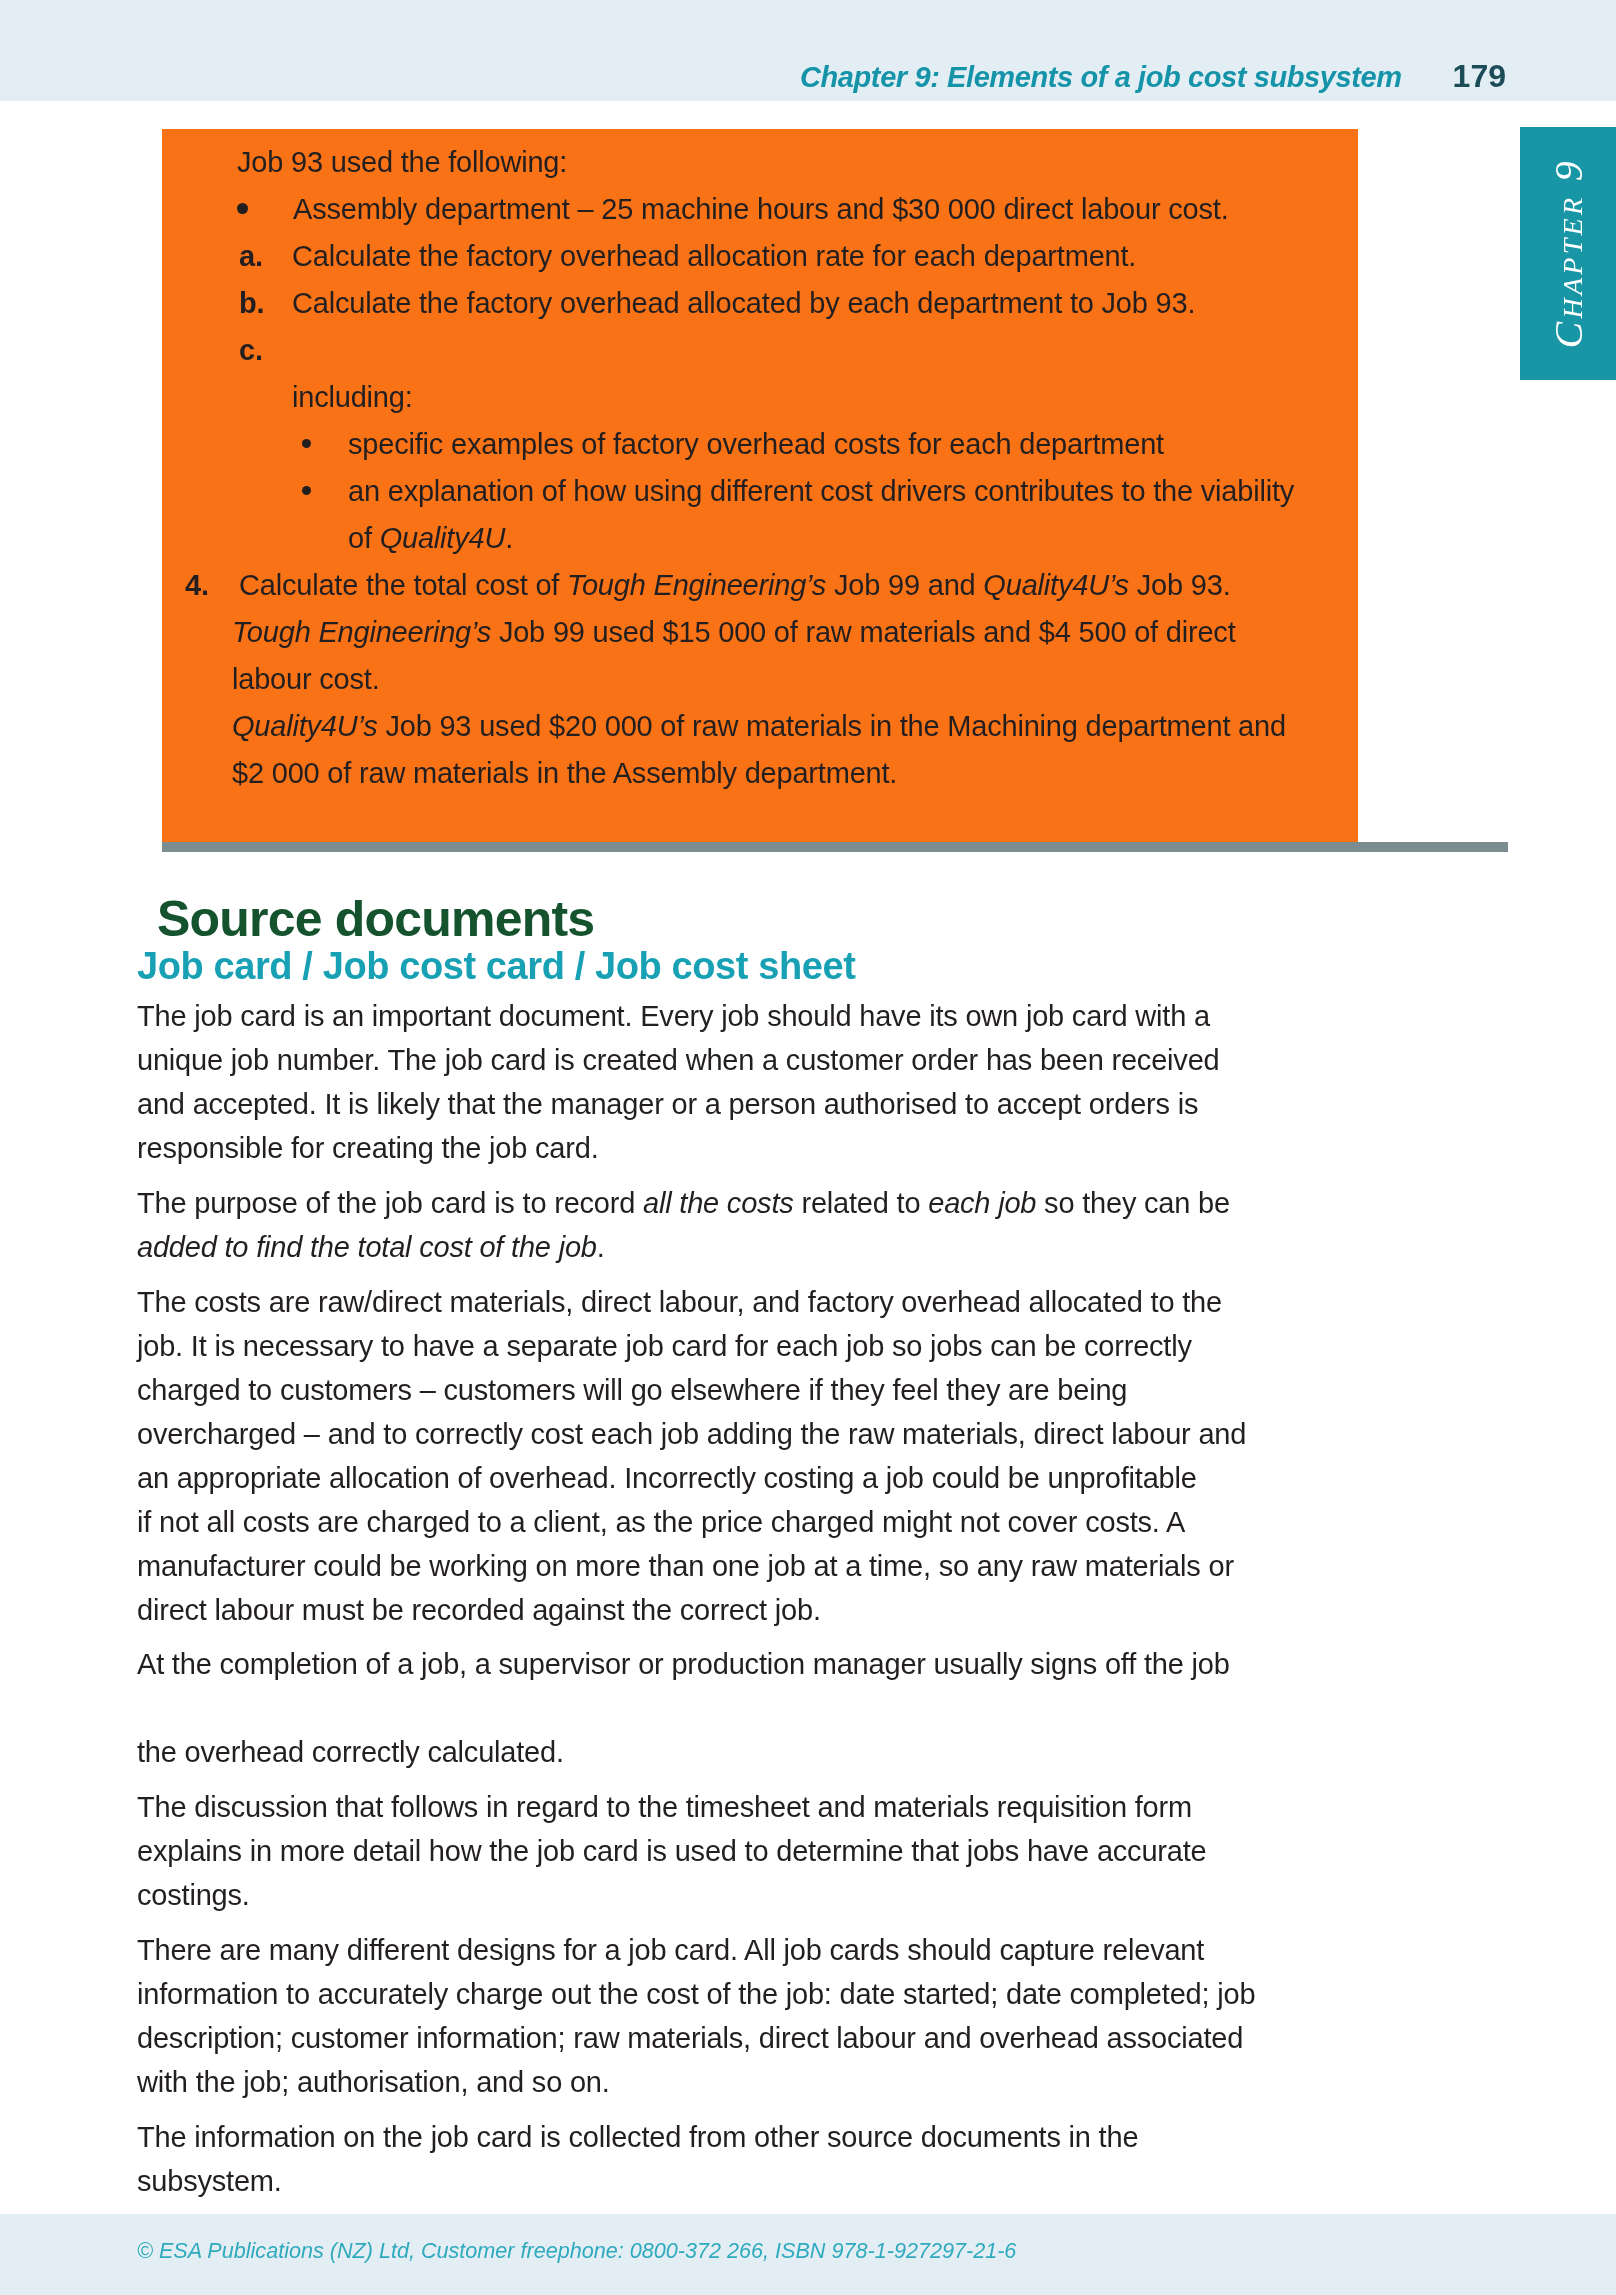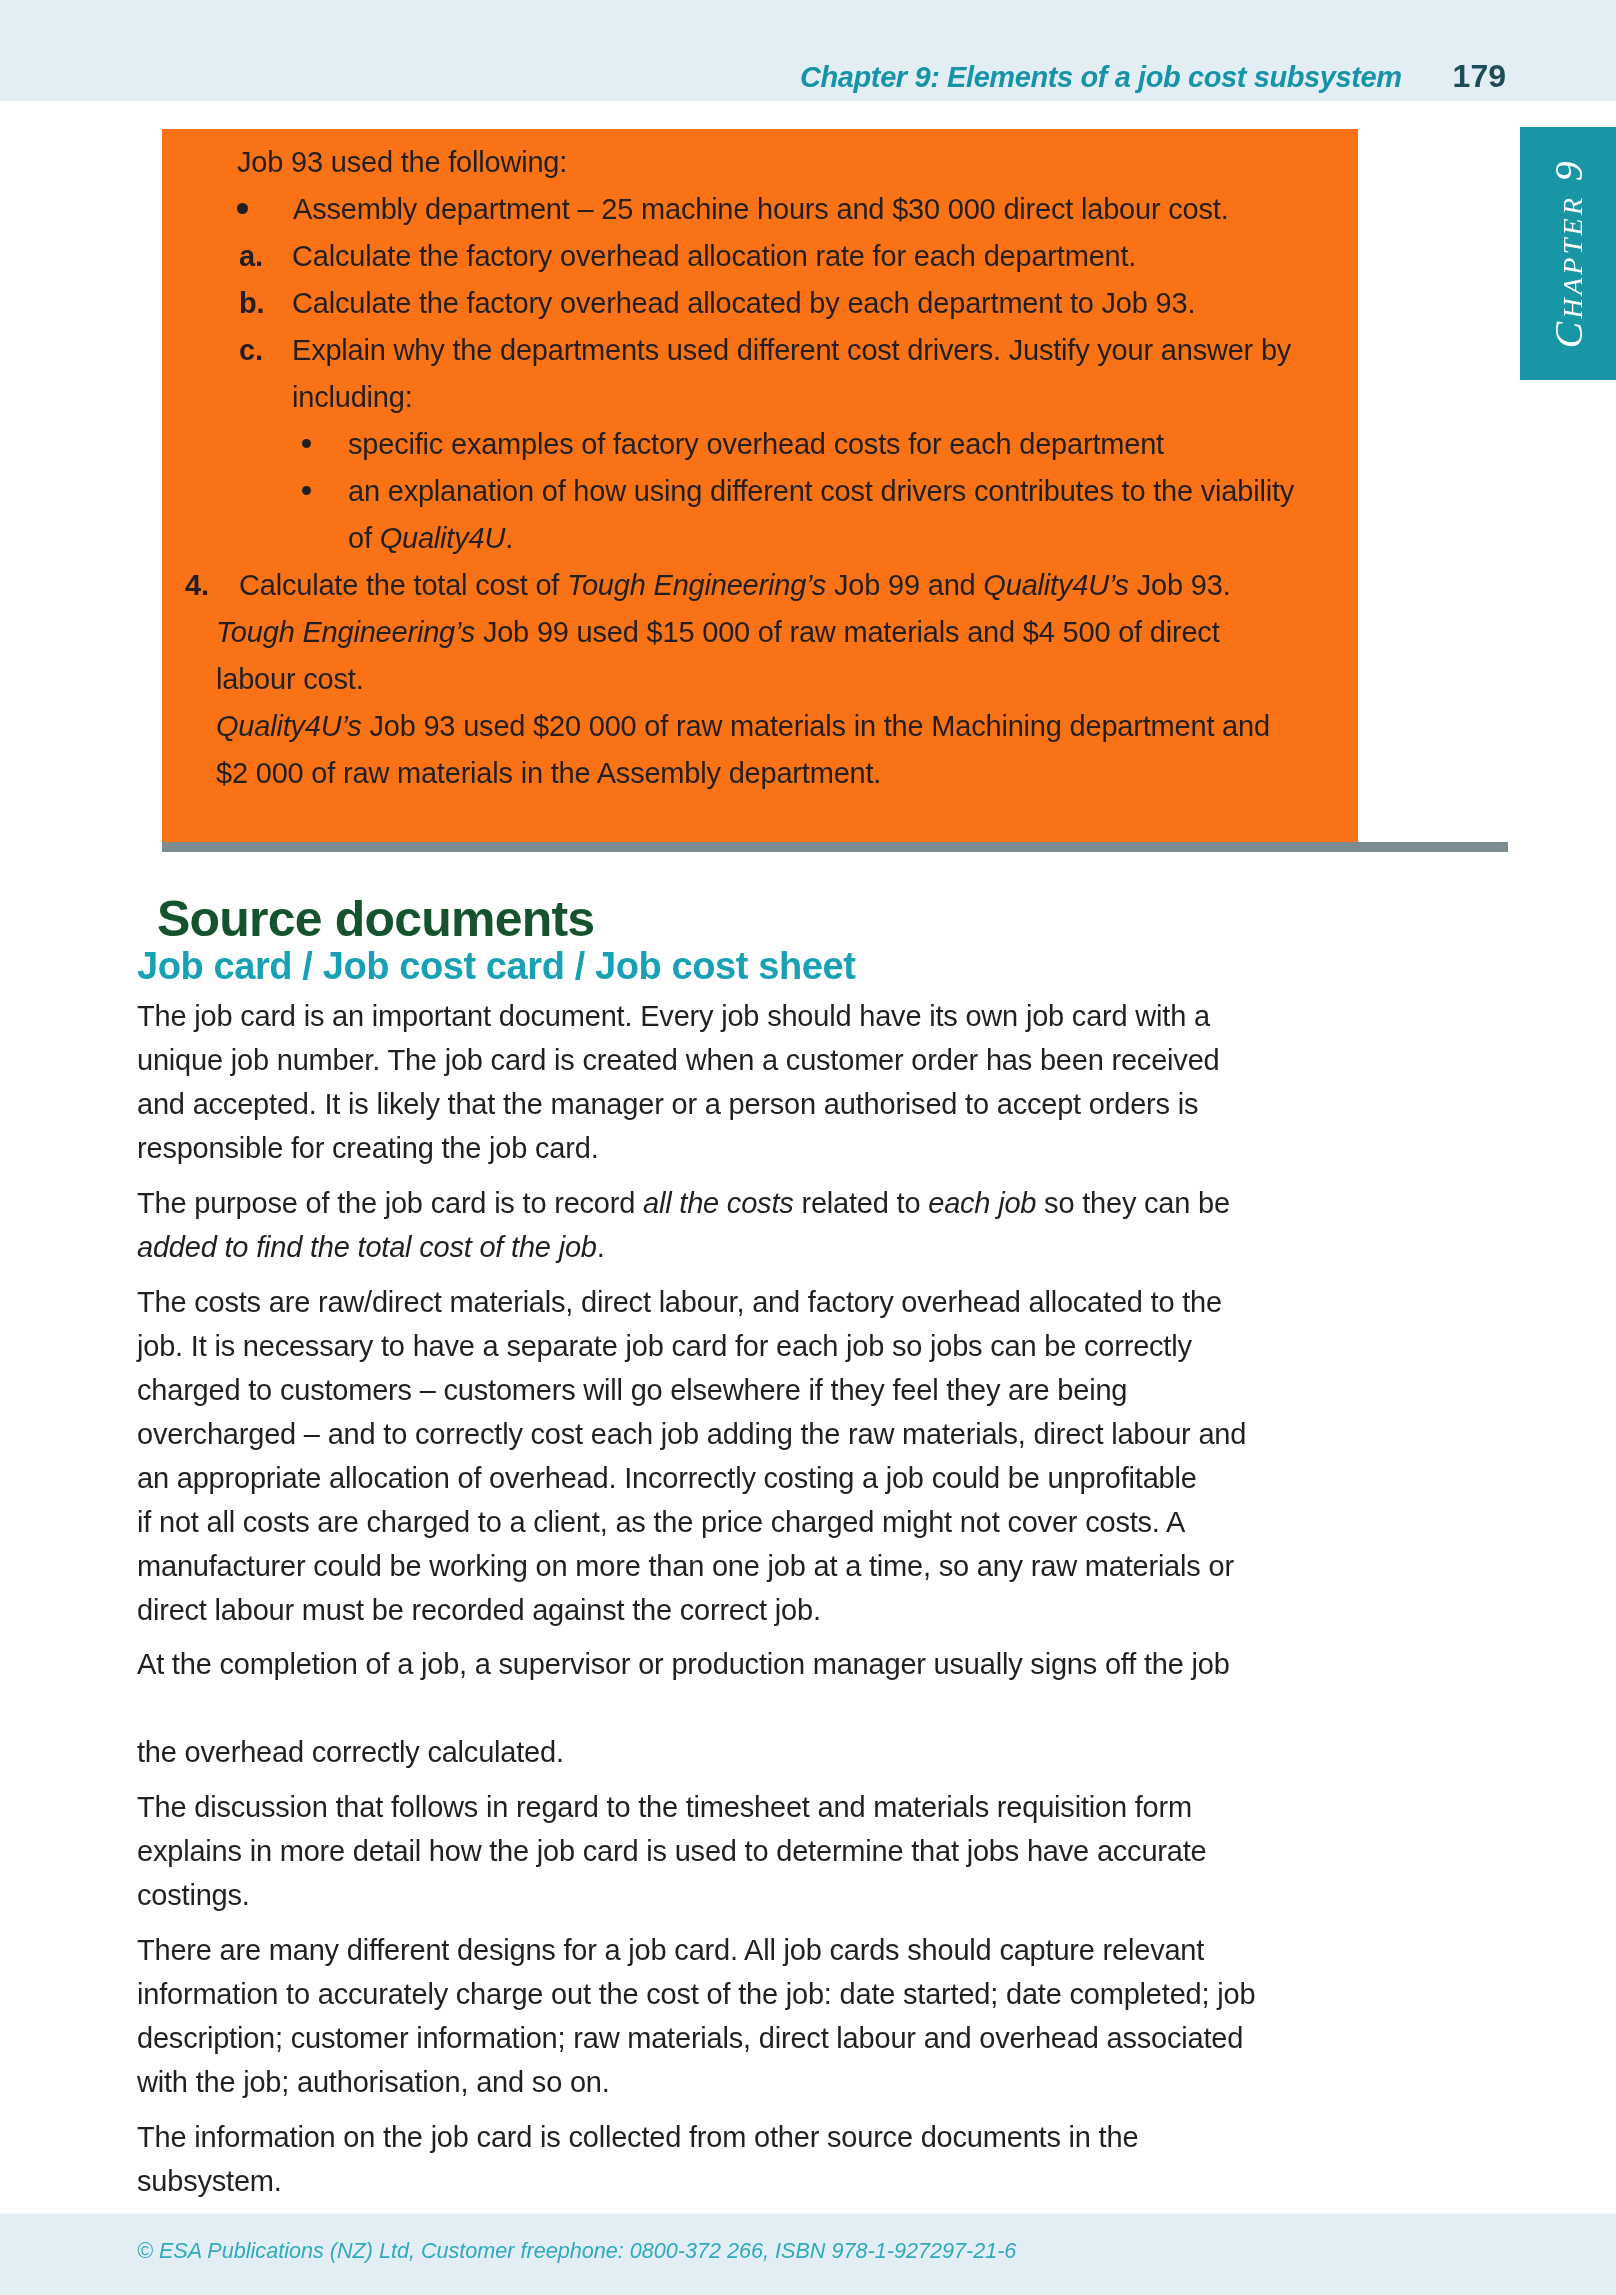--- a/index.html
+++ b/index.html
@@ -59,21 +59,21 @@
   .row .txt{flex:none;max-width:1221px;}
   .row.intro{padding-left:75px;}
   .row.bullet{padding-left:75px;}
   .row.bullet .lbl{width:56px;}
   .row.letter{padding-left:77px;}
   .row.letter .lbl{width:53px;}
   .row.sub{padding-left:140px;}
   .row.sub .lbl{width:46px;}
   .row.num{padding-left:23px;}
   .row.num .lbl{width:54px;}
-  .row.cont{padding-left:54px;}
+  .row.cont{padding-left:70px;}
   .dot{
     display:inline-block;width:10.8px;height:10.8px;border-radius:50%;
     background:#231f20;vertical-align:middle;margin-bottom:5px;
   }
   .row.sub .dot{width:9.1px;height:9.1px;}
 
   #h1{
     position:absolute;left:145px;top:882px;margin:12px;
     font-size:50px;font-weight:bold;line-height:1;
     color:#14532d;letter-spacing:-0.8px;white-space:nowrap;
@@ -123,21 +123,21 @@
     <div class="row letter">
       <div class="lbl">a.</div>
       <div class="txt"><span>Calculate the factory overhead allocation rate for each department.</span></div>
     </div>
     <div class="row letter">
       <div class="lbl">b.</div>
       <div class="txt"><span>Calculate the factory overhead allocated by each department to Job 93.</span></div>
     </div>
     <div class="row letter">
       <div class="lbl">c.</div>
-      <div class="txt"><span>Explain why the departments used different cost drivers. Justify your answer by</span><br><span>including:</span></div>
+      <div class="txt"><br><span>including:</span></div>
     </div>
     <div class="row sub">
       <div class="lbl"><span class="dot"></span></div>
       <div class="txt"><span>specific examples of factory overhead costs for each department</span></div>
     </div>
     <div class="row sub">
       <div class="lbl"><span class="dot"></span></div>
       <div class="txt"><span>an explanation of how using different cost drivers contributes to the viability</span><br><span>of </span><span class="it">Quality4U</span><span>.</span></div>
     </div>
     <div class="row num">

